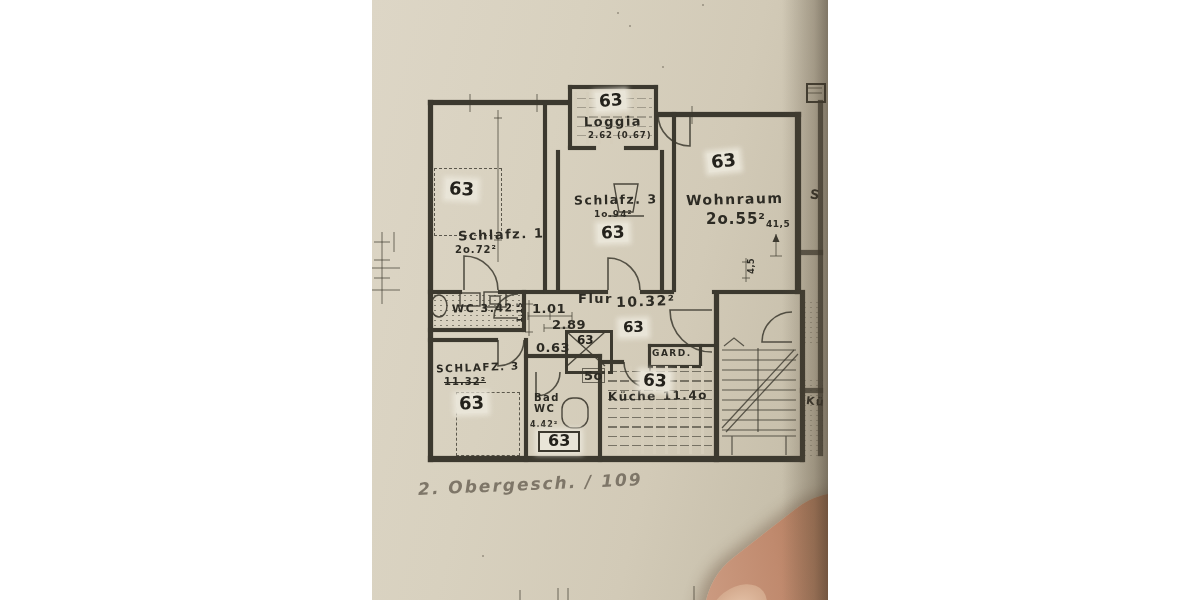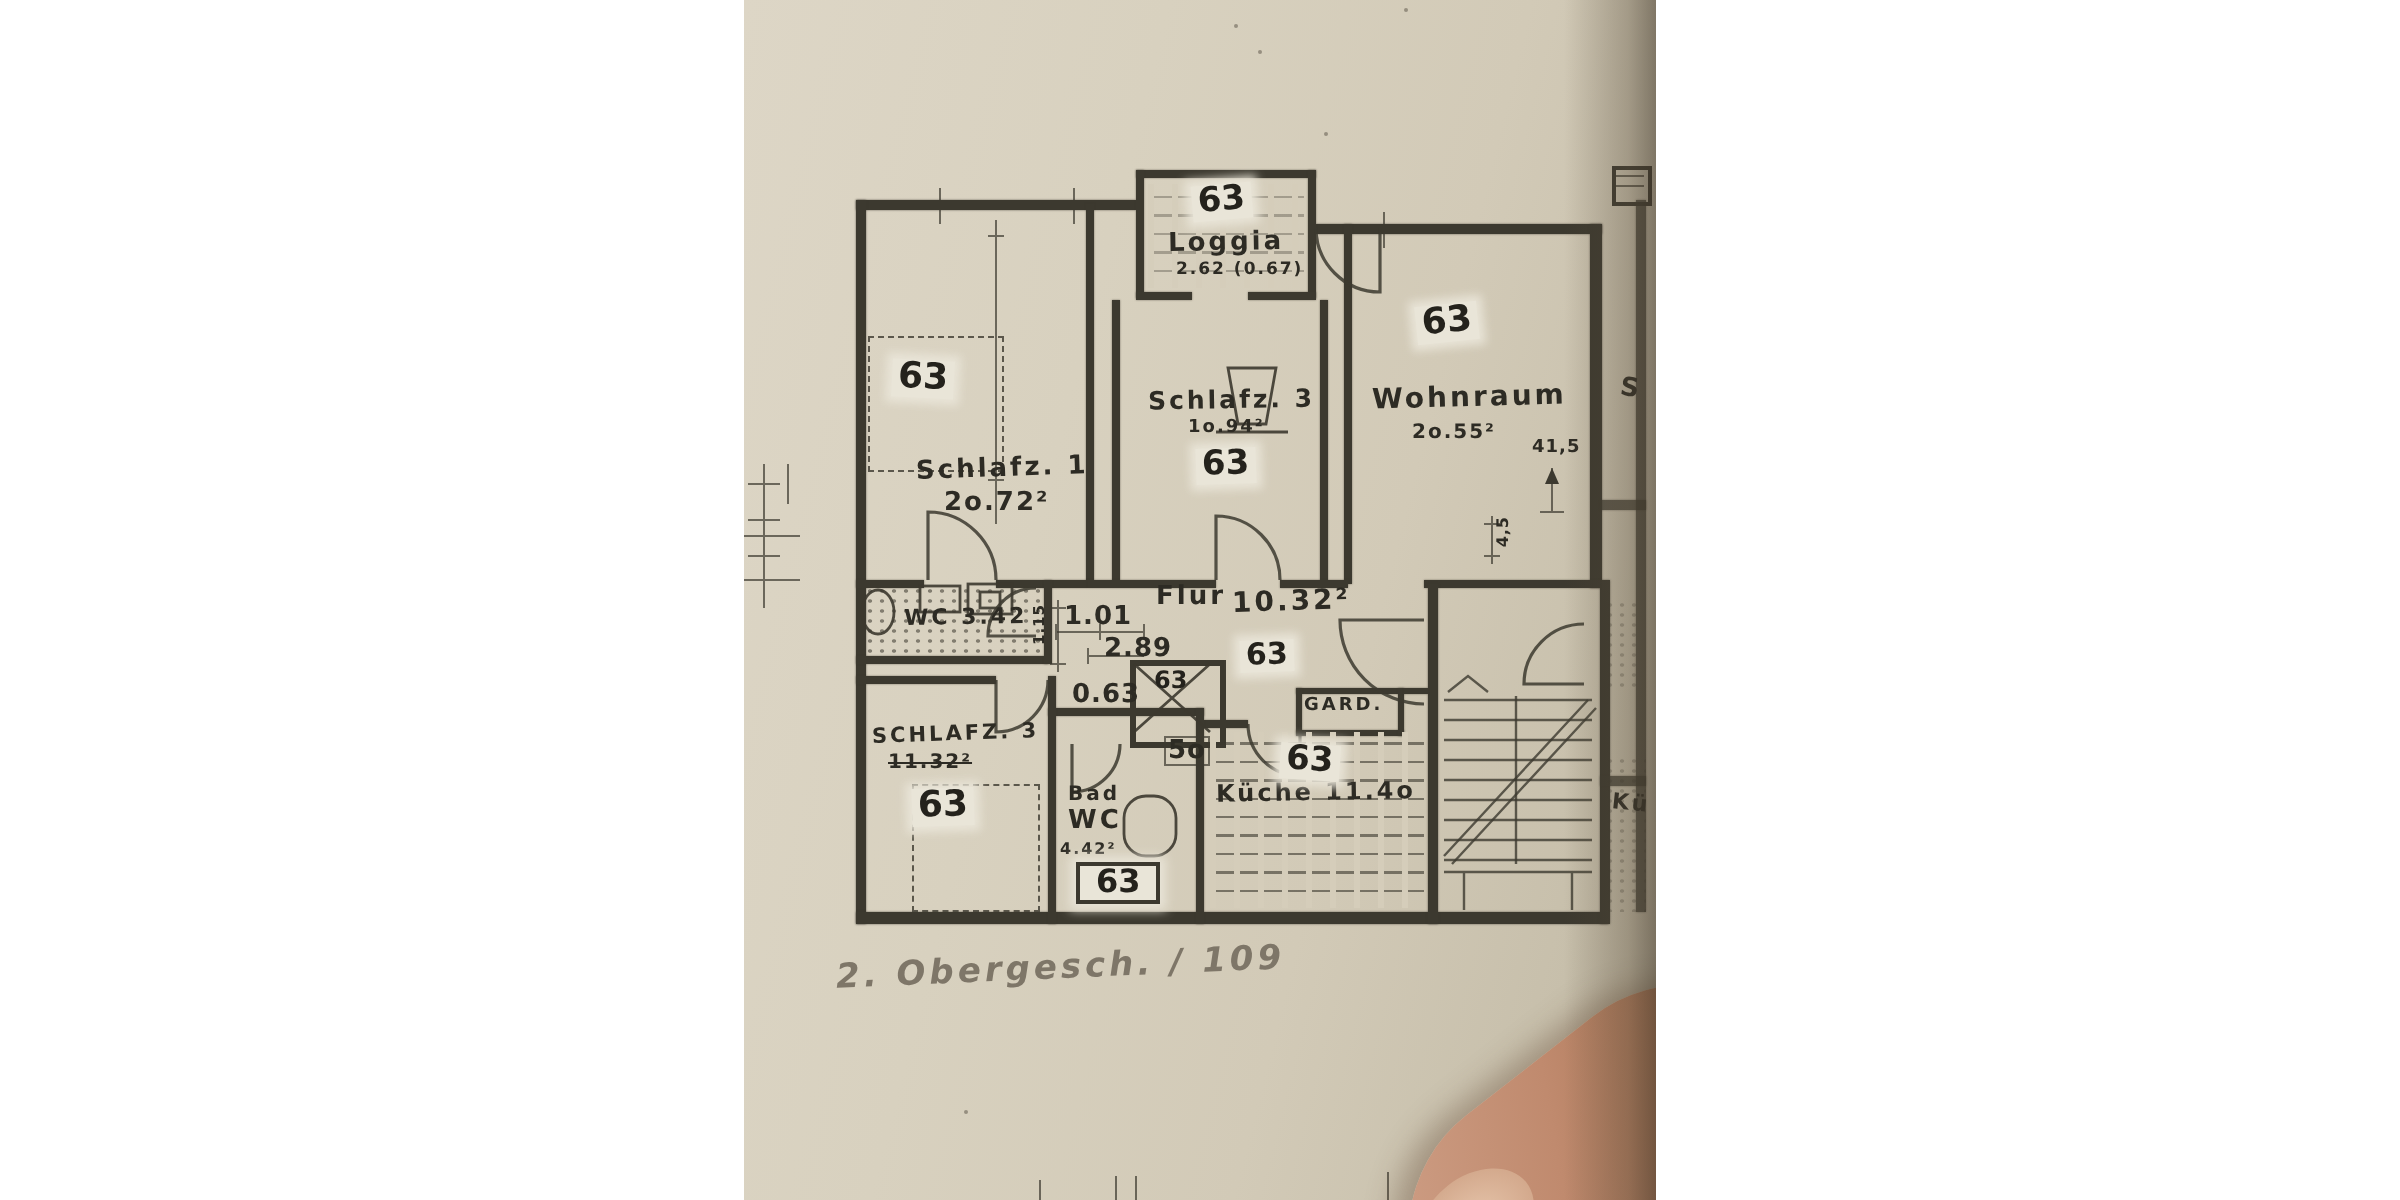--- a/index.html
+++ b/index.html
@@ -143,38 +143,38 @@
         <path d="M436 88 H450 M436 93 H450"></path>
         <path d="M148 590 V600 M186 588 V600 M196 588 V600 M322 586 V600 M368 584 V600 M376 584 V600"></path>
       </g>
       <path d="M404 234 l-3.5 8 h7 z" fill="#3c392f"></path>
     </svg>
 
     <div class="t room" style="left:212px;top:115px;font-size:13px;transform:rotate(-1deg)">Loggia</div>
     <div class="t area" style="left:216px;top:131px;font-size:8.5px">2.62 (0.67)</div>
 
     <div class="t room" style="left:86px;top:228px;font-size:13px;transform:rotate(-2deg)">Schlafz. 1</div>
-    <div class="t area" style="left:100px;top:245px;font-size:13px">2o.72²</div>
+    <div class="t area" style="left:83px;top:245px;font-size:10px">2o.72²</div>
 
     <div class="t room" style="left:202px;top:194px;font-size:12.5px;transform:rotate(-1deg)">Schlafz. 3</div>
     <div class="t area" style="left:222px;top:210px;font-size:9px">1o.94²</div>
 
     <div class="t room" style="left:314px;top:192px;font-size:14px;transform:rotate(-1.5deg)">Wohnraum</div>
-    <div class="t area" style="left:334px;top:212px;font-size:10px">2o.55²</div>
+    <div class="t area" style="left:334px;top:212px;font-size:15px">2o.55²</div>
 
     <div class="t room" style="left:80px;top:303px;font-size:11px;transform:rotate(-1deg)">WC 3.42</div>
 
     <div class="t room" style="left:206px;top:292px;font-size:13px">Flur</div>
     <div class="t room" style="left:244px;top:294px;font-size:14px;transform:rotate(-2deg)">10.32²</div>
 
     <div class="t room" style="left:64px;top:362px;font-size:10.5px;transform:rotate(-2deg)">SCHLAFZ. 3</div>
     <div class="t area" style="left:72px;top:377px;font-size:10px;text-decoration:line-through">11.32²</div>
 
     <div class="t room" style="left:162px;top:393px;font-size:10px">Bad</div>
-    <div class="t room" style="left:162px;top:404px;font-size:13px">WC</div>
+    <div class="t room" style="left:162px;top:404px;font-size:10px">WC</div>
     <div class="t area" style="left:158px;top:421px;font-size:8px">4.42²</div>
 
     <div class="t room" style="left:236px;top:390px;font-size:12px;transform:rotate(-1deg)">Küche 11.4o</div>
 
     <div class="t room" style="left:280px;top:349px;font-size:9px">GARD.</div>
 
     <div class="t room" style="left:438px;top:188px;font-size:13px;transform:rotate(8deg)">S</div>
     <div class="t room" style="left:434px;top:396px;font-size:11px;transform:rotate(6deg)">Kü</div>
 
     <div class="t dim" style="left:160px;top:302px">1.01</div>

